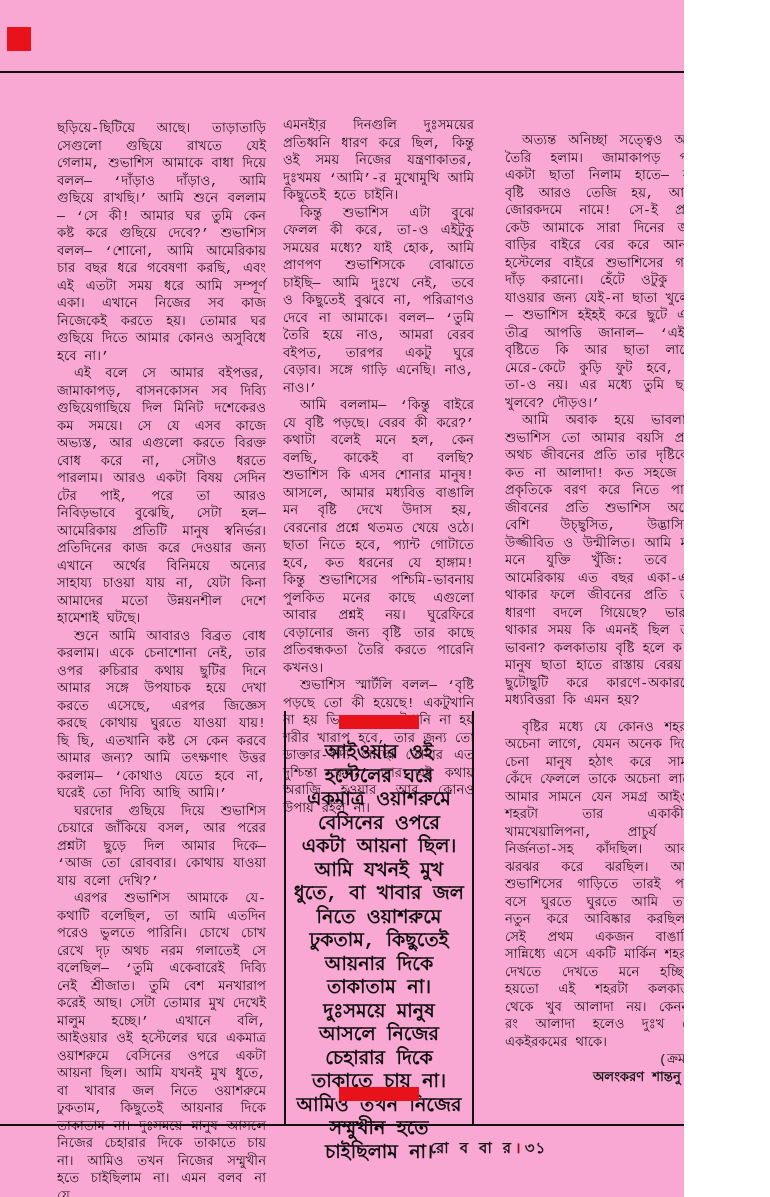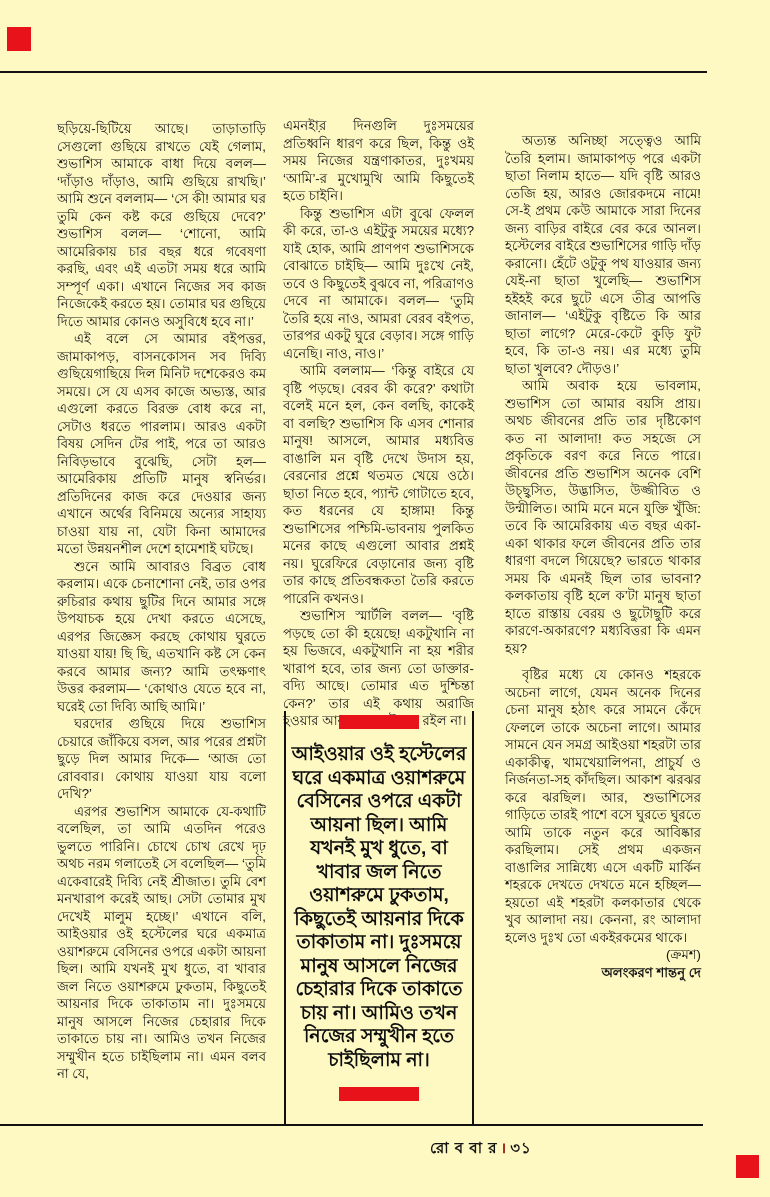--- a/index.html
+++ b/index.html
@@ -1,21 +1,21 @@
 <!DOCTYPE html>
 <html><head>
 <meta charset="utf-8">
 <style>
   html,body{margin:0;padding:0;background:#ffffff;}
   #page{
     position:relative;
-    width:770px;height:1197px;
-    background:#fef9c3;
+    width:684px;height:1197px;
+    background:#f9a8d4;
     overflow:hidden;
-    font-family:Liberation Sans, sans-serif;
+    font-family:Liberation Mono, monospace;
     color:#141414;
   }
   .corner-mark{position:absolute;background:#e8121a;}
   #corner-top{left:7px;top:27px;width:24px;height:24px;}
   #corner-bottom{left:736px;top:1155px;width:23px;height:23px;}
   .rule{position:absolute;background:#111111;height:2px;}
   #rule-top{left:0;top:71px;width:707px;}
   #rule-bottom{left:0;top:1124px;width:703px;}
   .col{position:absolute;}
   #col1{left:57px;top:120px;width:209px;}

